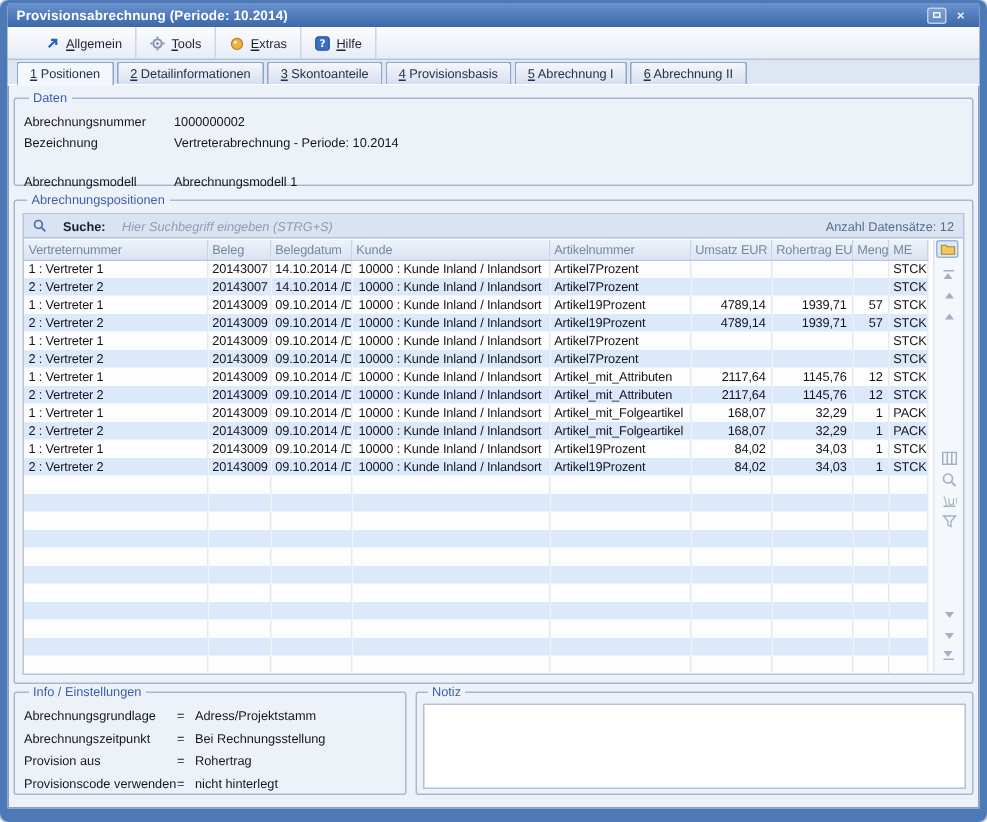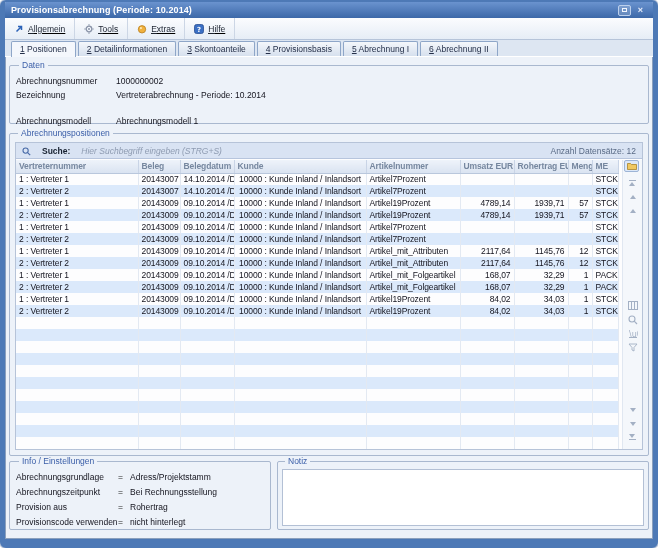--- a/index.html
+++ b/index.html
@@ -15,21 +15,21 @@
   .titlebar { height:16px; background:linear-gradient(180deg,#6a93cf,#3c68a8);
     display:flex; align-items:center; padding:0 6px; color:#fff; }
   .titlebar .title { font-size:9px; font-weight:bold; flex:1; letter-spacing:.1px; }
   .tb-btn { width:13px; height:11px; display:flex; align-items:center; justify-content:center;
     margin-left:3px; color:#e8eefb; font-size:9px; cursor:default; }
   .tb-btn.restore { border:1px solid #bcd0ec; border-radius:2px; background:rgba(255,255,255,.18); }
   .tb-btn.restore i { display:block; width:5px; height:4px; border:1px solid #f2f6fd; }
   .tb-btn.close { font-weight:bold; }
   
   .menubar { height:22px; background:linear-gradient(180deg,#fbfcfe,#e6edf6);
-    border-bottom:1px solid #b6c4d9; display:flex; align-items:stretch; padding-left:0;text-decoration:underline; }
+    border-bottom:1px solid #b6c4d9; display:flex; align-items:stretch; padding-left:16px; }
   .menu-item { display:flex; align-items:center; gap:4px; padding:0 9px; font-size:8.5px; color:#1c2330;
     border-right:1px solid #ccd6e5; cursor:default; }
   .menu-item .micon { display:flex; align-items:center; }
   .menu-item u { text-decoration:underline; }
   
   .tabstrip { height:17px; background:#dde6f2; display:flex; align-items:flex-end; padding:2px 1px 0 6px;
     border-bottom:1px solid #ffffff; }
   .tab { font-size:8.5px; color:#25304a; padding:2px 8px 2px 8px; margin-right:2px;
     background:linear-gradient(180deg,#f4f7fb,#d6e0ee); border:1px solid #8ea6c8; border-bottom:none;
     border-radius:2px 2px 0 0; cursor:default; white-space:nowrap; }
@@ -48,21 +48,21 @@
   .grid-panel { border:1px solid #b6c3d8; background:#fdfdfe; height:308px; position:relative; overflow:hidden; }
   .searchbar { height:16px; background:#d9e3f3; border-bottom:1px solid #b7c5dd; display:flex; align-items:center;
     padding:0 6px; gap:11px; }
   .searchbar .slabel { font-size:8.5px; font-weight:bold; color:#16202f; }
   .searchbar input { flex:1; border:none; background:transparent; font-size:8.5px; font-family:"Liberation Sans",sans-serif;
     color:#333; outline:none; }
   .searchbar input::placeholder { color:#8f9cb2; font-style:italic; }
   .searchbar .count { font-size:8.5px; color:#5a6b86; }
   .grid-wrap { position:absolute; top:17px; left:0; right:20px; bottom:0; }
   table.grid { border-collapse:collapse; table-layout:fixed; width:602px; font-size:8.5px; letter-spacing:-0.1px; }
-  table.grid th { height:13px; font-weight:bold; text-align:left; color:#76879f;
+  table.grid th { height:13px; font-weight:normal; text-align:left; color:#76879f;
     background:linear-gradient(180deg,#eef3fa,#dae3f1); border-right:1px solid #c9d4e6;
     border-bottom:1px solid #b9c7dc; padding:0 3px; white-space:nowrap; overflow:hidden; }
   table.grid td { height:12px; padding:0 3px; color:#14141e; white-space:nowrap; overflow:hidden;
     border-right:1px solid #e3e9f2; }
   tr.alt td { background:#dbe9fb; }
   td.c0 { padding-left:13px; } td.c3 { padding-left:11px;text-align:center; }
   td.c1, td.c5, td.c6, td.c7 { text-align:right; padding-right:5px; }
   
   .gutter { position:absolute; top:17px; right:0; width:20px; bottom:0; background:#f4f7fb;
     border-left:1px solid #e0e7f1; }

